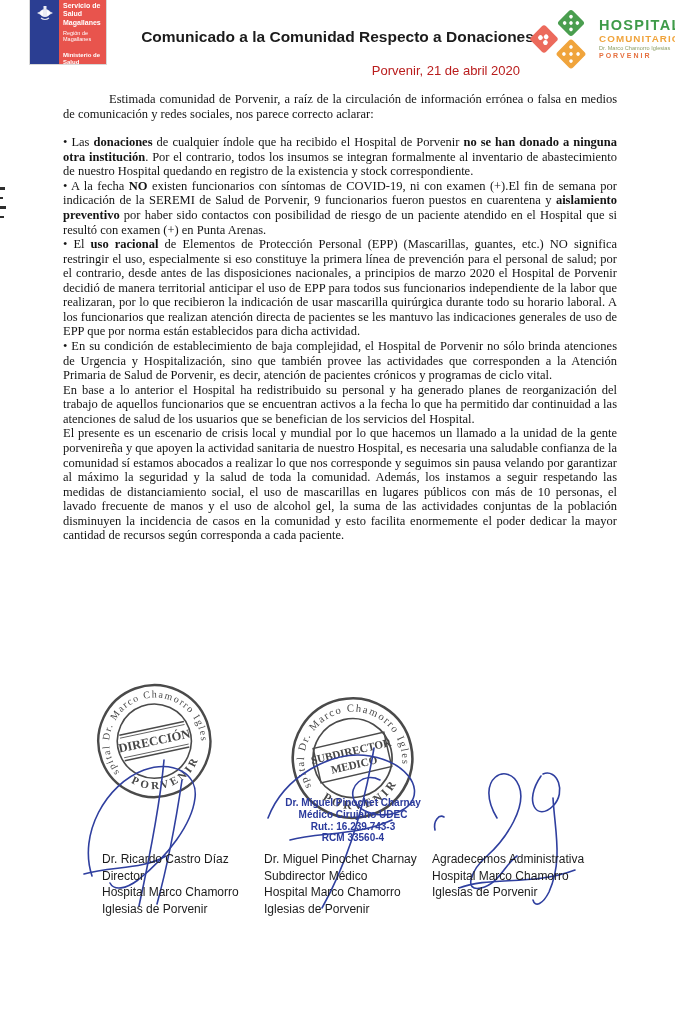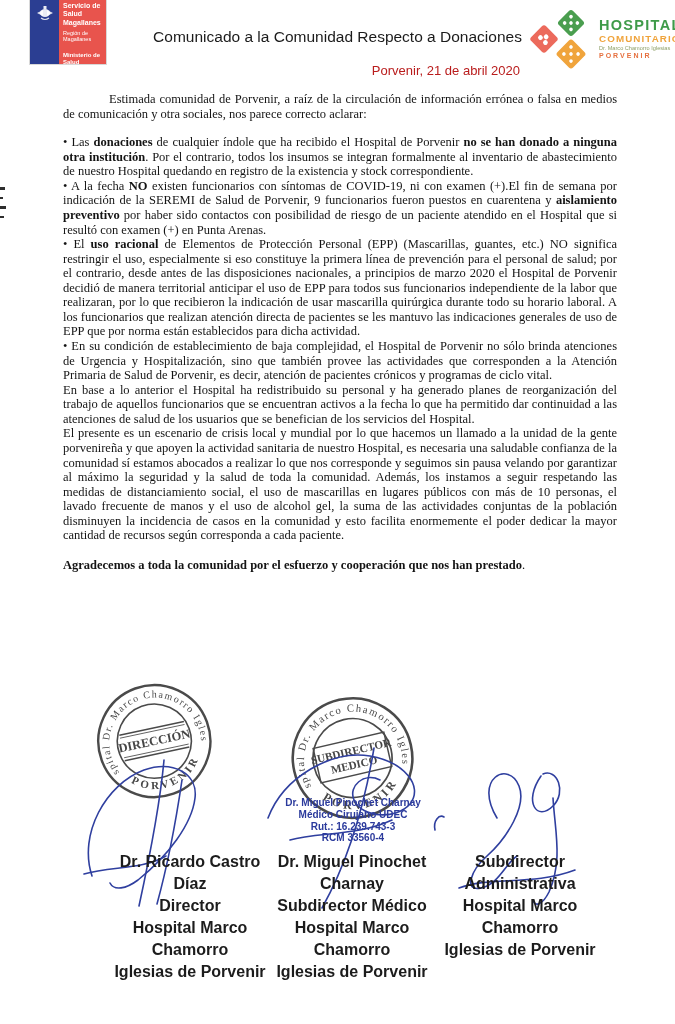--- a/index.html
+++ b/index.html
@@ -9,21 +9,21 @@
   
   .msal-logo{position:absolute;left:30px;top:0;width:76px;height:64px;display:flex;box-shadow:0 0 0 1px #d8d8d8;}
   .msal-blue{width:29px;background:#2b3e92;display:flex;align-items:flex-start;justify-content:center;padding-top:4px;}
   .msal-red{flex:1;background:#e8544d;color:#fff;font-family:"Liberation Sans",sans-serif;
             font-size:6.5px;line-height:1.18;padding:2px 2px 2px 4px;}
   .msal-red .b1{font-weight:bold;font-size:7px;}
   .msal-red .b2{margin-top:3px;font-size:5.5px;}
   .msal-red .b3{margin-top:9px;font-size:6px;font-weight:bold;}
 
   .doc-title{position:absolute;left:120px;right:120px;top:28px;text-align:center;
-             font-family:"Liberation Sans",sans-serif;font-weight:normal;font-size:15.5px;color:#1b1b1b;}
+             font-family:"Liberation Sans",sans-serif;font-weight:bold;font-size:15.5px;color:#1b1b1b;}
   .date-line{position:absolute;right:155px;top:63px;font-family:"Liberation Sans",sans-serif;
              font-size:13px;color:#b91c1c;}
 
   .hosp-logo{position:absolute;left:527px;top:6px;display:flex;align-items:flex-start;}
   .hosp-text{margin-left:2px;font-family:"Liberation Sans",sans-serif;line-height:1.05;padding-top:12px;}
   .hosp-text .h1{font-weight:bold;font-size:14.5px;letter-spacing:1.3px;color:#3f9b49;}
   .hosp-text .h2{font-weight:bold;font-size:9.8px;letter-spacing:1.1px;color:#f0a43c;margin-top:1px;}
   .hosp-text .h3{font-size:5.6px;color:#8fa068;margin-top:1px;}
   .hosp-text .h4{font-weight:bold;font-size:7px;letter-spacing:2px;color:#e6703f;margin-top:1px;}
 
@@ -47,22 +47,22 @@
                 line-height:1.18;color:#2b3a9c;}
 
   
   .sig{position:absolute;}
   .sig path{fill:none;stroke:#2f3f9f;stroke-width:1.6;stroke-linecap:round;}
   .sig-1{left:76px;top:758px;}
   .sig-2{left:260px;top:742px;}
   .sig-3{left:443px;top:758px;}
   .sig-mark{left:430px;top:812px;}
 
-  .sig-block{position:absolute;top:851px;width:176px;text-align:center;
-             font-family:"Liberation Sans",sans-serif;font-weight:bold;font-size:16px;
+  .sig-block{position:absolute;top:851px;width:176px;text-align:left;
+             font-family:"Liberation Sans",sans-serif;font-weight:normal;font-size:12px;
              line-height:1.38;color:#1c1c1c;}
   .sig-block-1{left:102px;}
   .sig-block-2{left:264px;}
   .sig-block-3{left:432px;}
 
   
   .artifact{position:absolute;background:#2e2e2e;}
 </style>
 </head>
 <body>
@@ -122,28 +122,27 @@
     </svg>
     <div class="hosp-text">
       <div class="h1">HOSPITAL</div>
       <div class="h2">COMUNITARIO</div>
       <div class="h3">Dr. Marco Chamorro Iglesias</div>
       <div class="h4">PORVENIR</div>
     </div>
   </div>
 
   <div class="body-text">
-    <p class="p-intro">Estimada comunidad de Porvenir, a raíz de la circulación de información errónea o falsa en medios de comunicación y otra sociales, nos parece correcto aclarar:</p>
+    <p class="p-intro">Estimada comunidad de Porvenir, a raíz de la circulación de información errónea o falsa en medios de comunicación y redes sociales, nos parece correcto aclarar:</p>
     <p><span>• Las </span><span class="seg-b">donaciones</span><span> de cualquier índole que ha recibido el Hospital de Porvenir </span><span class="seg-b">no se han donado a ninguna otra institución</span><span>. Por el contrario, todos los insumos se integran formalmente al inventario de abastecimiento de nuestro Hospital quedando en registro de la existencia y stock correspondiente.</span></p>
     <p><span>• A la fecha </span><span class="seg-b">NO</span><span> existen funcionarios con síntomas de COVID-19, ni con examen (+).El fin de semana por indicación de la SEREMI de Salud de Porvenir, 9 funcionarios fueron puestos en cuarentena y </span><span class="seg-b">aislamiento preventivo</span><span> por haber sido contactos con posibilidad de riesgo de un paciente atendido en el Hospital que si resultó con examen (+) en Punta Arenas.</span></p>
     <p><span>• El </span><span class="seg-b">uso racional</span><span> de Elementos de Protección Personal (EPP) (Mascarillas, guantes, etc.) NO significa restringir el uso, especialmente si eso constituye la primera línea de prevención para el personal de salud; por el contrario, desde antes de las disposiciones nacionales, a principios de marzo 2020 el Hospital de Porvenir decidió de manera territorial anticipar el uso de EPP para todos sus funcionarios independiente de la labor que realizaran, por lo que recibieron la indicación de usar mascarilla quirúrgica durante todo su horario laboral. A los funcionarios que realizan atención directa de pacientes se les mantuvo las indicaciones generales de uso de EPP que por norma están establecidos para dicha actividad.</span></p>
     <p><span>• En su condición de establecimiento de baja complejidad, el Hospital de Porvenir no sólo brinda atenciones de Urgencia y Hospitalización, sino que también provee las actividades que corresponden a la Atención Primaria de Salud de Porvenir, es decir, atención de pacientes crónicos y programas de ciclo vital.</span></p>
     <p>En base a lo anterior el Hospital ha redistribuido su personal y ha generado planes de reorganización del trabajo de aquellos funcionarios que se encuentran activos a la fecha lo que ha permitido dar continuidad a las atenciones de salud de los usuarios que se benefician de los servicios del Hospital.</p>
     <p>El presente es un escenario de crisis local y mundial por lo que hacemos un llamado a la unidad de la gente porvenireña y que apoyen la actividad sanitaria de nuestro Hospital, es necesaria una saludable confianza de la comunidad sí estamos abocados a realizar lo que nos corresponde y seguimos sin pausa velando por garantizar al máximo la seguridad y la salud de toda la comunidad. Además, los instamos a seguir respetando las medidas de distanciamiento social, el uso de mascarillas en lugares públicos con más de 10 personas, el lavado frecuente de manos y el uso de alcohol gel, la suma de las actividades conjuntas de la población disminuyen la incidencia de casos en la comunidad y esto facilita enormemente el poder dedicar la mayor cantidad de recursos según corresponda a cada paciente.</p>
-    <p class="closing"><span class="seg-b">Agradecemos a toda la comunidad por el esfuerzo y cooperación que nos han prestado</span><span>.</span></p>
   </div>
 
   <div class="stamp stamp-1">
     <svg width="120" height="120" viewBox="0 0 120 120">
       <defs>
         <path id="arcTop1" d="M 16,76 A 46,46 0 1 1 104,76"></path>
         <path id="arcBot1" d="M 18,82 A 47,47 0 0 0 102,82"></path>
       </defs>
       <circle cx="60" cy="60" r="56" fill="none" stroke="#4a4a4a" stroke-width="2.4"></circle>
       <circle cx="60" cy="60" r="37" fill="none" stroke="#4a4a4a" stroke-width="1.6"></circle>
@@ -220,18 +219,18 @@
     <div>Hospital Marco Chamorro</div>
     <div>Iglesias de Porvenir</div>
   </div>
   <div class="sig-block sig-block-2">
     <div>Dr. Miguel Pinochet Charnay</div>
     <div>Subdirector Médico</div>
     <div>Hospital Marco Chamorro</div>
     <div>Iglesias de Porvenir</div>
   </div>
   <div class="sig-block sig-block-3">
-    <div>Subdirector Administrativa</div>
+    <div>Agradecemos Administrativa</div>
     <div>Hospital Marco Chamorro</div>
     <div>Iglesias de Porvenir</div>
   </div>
 
 </div>
 
 </body></html>

